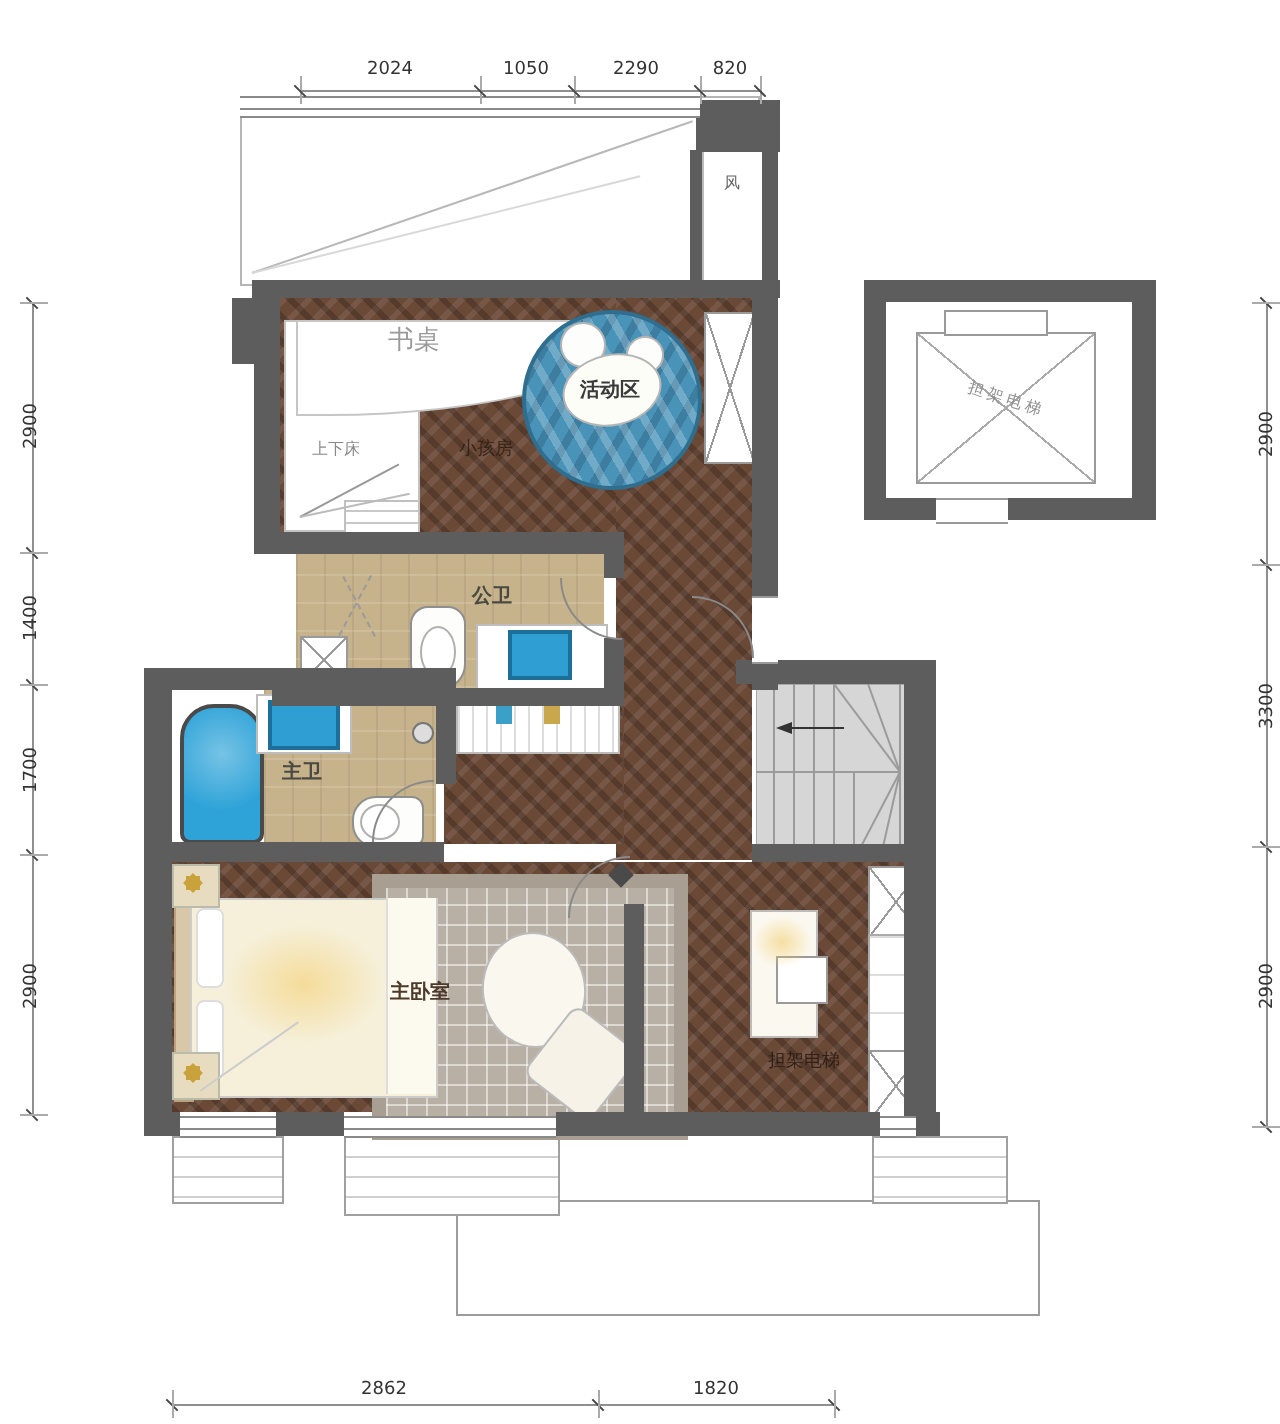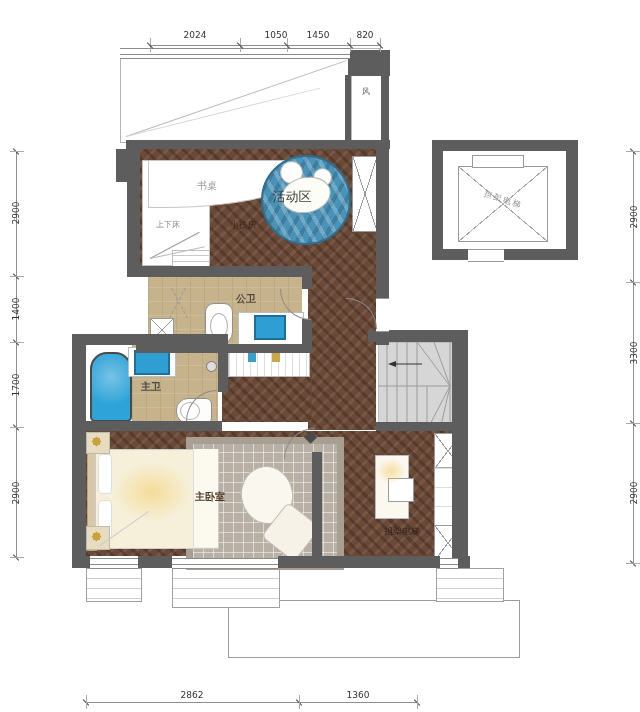--- a/index.html
+++ b/index.html
@@ -66,34 +66,34 @@
 
   <div class="floor" style="left:351px;top:75px;width:30px;height:66px;background:#fff;border:1px solid #bbb"></div>
   <div class="wall" style="left:345px;top:75px;width:6px;height:66px"></div>
   <div class="wall" style="left:381px;top:75px;width:8px;height:66px"></div>
   <div class="lab" style="left:352px;top:88px;width:28px;font-size:8px;color:#666">风</div>
 
   <div class="furn white" style="left:142px;top:160px;width:66px;height:104px"></div>
   <div class="thinline" style="left:150px;top:258px;width:56px;height:1px;transform:rotate(-28deg);transform-origin:left center;background:#999;z-index:4"></div>
   <div class="thinline" style="left:150px;top:258px;width:56px;height:1px;transform:rotate(-12deg);transform-origin:left center;background:#bbb;z-index:4"></div>
   <div class="furn" style="left:148px;top:160px;width:164px;height:46px;background:#fff;border:1px solid #c6c6c6;border-bottom-right-radius:150px 42px"></div>
-  <div class="lab" style="left:192px;top:180px;width:30px;font-size:10px;color:#9a9a9a">书桌</div>
+  <div class="lab" style="left:192px;top:164px;width:30px;font-size:13px;color:#9a9a9a">书桌</div>
   <div class="lab" style="left:146px;top:221px;width:44px;font-size:8px;color:#8a8a8a">上下床</div>
   <div class="furn" style="left:172px;top:250px;width:36px;height:23px;background:#fff;border:1px solid #c0c0c0;background-image:repeating-linear-gradient(0deg,#c8c8c8 0 1px,transparent 1px 6px)"></div>
   <div class="lab" style="left:220px;top:221px;width:46px;font-size:9px;color:#2a1a10;opacity:.8">小孩房</div>
 
   <div class="furn" style="left:261px;top:155px;width:86px;height:86px;border-radius:50%;border:2px solid #2f6e8e;
        background:radial-gradient(circle,#57a7c9 0 38%,#4589ad 38% 100%);
        background-image:repeating-linear-gradient(60deg,rgba(255,255,255,.22) 0 4px,transparent 4px 11px),
                         repeating-linear-gradient(-60deg,rgba(20,60,90,.25) 0 4px,transparent 4px 11px);
        background-color:#4a93b8"></div>
   <div class="furn" style="left:280px;top:161px;width:21px;height:21px;border-radius:50%;background:#fdfdfb;border:1px solid #b5b5b5"></div>
   <div class="furn" style="left:313px;top:168px;width:17px;height:17px;border-radius:50%;background:#fdfdfb;border:1px solid #b5b5b5"></div>
   <div class="furn" style="left:281px;top:177px;width:48px;height:34px;border-radius:50%;background:#fdfdf8;border:1px solid #b5b5b5;transform:rotate(-12deg)"></div>
-  <div class="lab" style="left:270px;top:190px;width:44px;font-size:13px;font-weight:normal;color:#3a3a3a">活动区</div>
+  <div class="lab" style="left:283px;top:190px;width:44px;font-size:10px;font-weight:bold;color:#3a3a3a">活动区</div>
   <div class="furn xbox" style="left:352px;top:156px;width:24px;height:74px"></div>
 
   <div class="floor" style="left:443px;top:151px;width:123px;height:98px;background:#fff"></div>
   <div class="furn" style="left:458px;top:166px;width:88px;height:74px;border:1px solid #9a9a9a;background-image:
     linear-gradient(to top right,transparent calc(50% - .5px),#aaa calc(50% - .5px) calc(50% + .5px),transparent calc(50% + .5px)),
     linear-gradient(to top left,transparent calc(50% - .5px),#aaa calc(50% - .5px) calc(50% + .5px),transparent calc(50% + .5px))"></div>
   <div class="furn" style="left:472px;top:155px;width:50px;height:11px;background:#fff;border:1px solid #9a9a9a"></div>
   <div class="lab" style="left:460px;top:196px;width:86px;font-size:8px;color:#909090;letter-spacing:2px;transform:rotate(18deg)">担架电梯</div>
   <div class="wall" style="left:432px;top:140px;width:146px;height:11px"></div>
   <div class="wall" style="left:566px;top:140px;width:12px;height:120px"></div>
@@ -214,22 +214,22 @@
   <div class="ext" style="left:240px;top:38px;width:1px;height:14px"></div>
   <div class="ext" style="left:287px;top:38px;width:1px;height:14px"></div>
   <div class="ext" style="left:350px;top:38px;width:1px;height:14px"></div>
   <div class="ext" style="left:380px;top:38px;width:1px;height:14px"></div>
   <div class="tick" style="left:146px;top:45px"></div>
   <div class="tick" style="left:236px;top:45px"></div>
   <div class="tick" style="left:283px;top:45px"></div>
   <div class="tick" style="left:346px;top:45px"></div>
   <div class="tick" style="left:376px;top:45px"></div>
   <div class="dim" style="left:175px;top:30px">2024</div>
-  <div class="dim" style="left:256px;top:30px">1050</div>
-  <div class="dim" style="left:298px;top:30px">1450</div>
+  <div class="dim" style="left:243px;top:30px">1050</div>
+  <div class="dim" style="left:298px;top:30px">2290</div>
   <div class="dim" style="left:345px;top:30px">820</div>
 
   <div class="dline" style="left:16px;top:151px;width:1px;height:406px"></div>
   <div class="tick" style="left:12px;top:151px"></div>
   <div class="tick" style="left:12px;top:276px"></div>
   <div class="tick" style="left:12px;top:342px"></div>
   <div class="tick" style="left:12px;top:427px"></div>
   <div class="tick" style="left:12px;top:557px"></div>
   <div class="ext" style="left:10px;top:151px;width:14px;height:1px"></div>
   <div class="ext" style="left:10px;top:276px;width:14px;height:1px"></div>
@@ -255,15 +255,15 @@
   <div class="dim" style="left:614px;top:488px;transform:rotate(-90deg)">2900</div>
 
   <div class="dline" style="left:86px;top:702px;width:331px;height:1px"></div>
   <div class="tick" style="left:82px;top:702px"></div>
   <div class="tick" style="left:295px;top:702px"></div>
   <div class="tick" style="left:413px;top:702px"></div>
   <div class="ext" style="left:86px;top:695px;width:1px;height:14px"></div>
   <div class="ext" style="left:299px;top:695px;width:1px;height:14px"></div>
   <div class="ext" style="left:417px;top:695px;width:1px;height:14px"></div>
   <div class="dim" style="left:172px;top:690px">2862</div>
-  <div class="dim" style="left:338px;top:690px">1360</div>
+  <div class="dim" style="left:338px;top:690px">1820</div>
 
 </div>
 
 </body></html>

